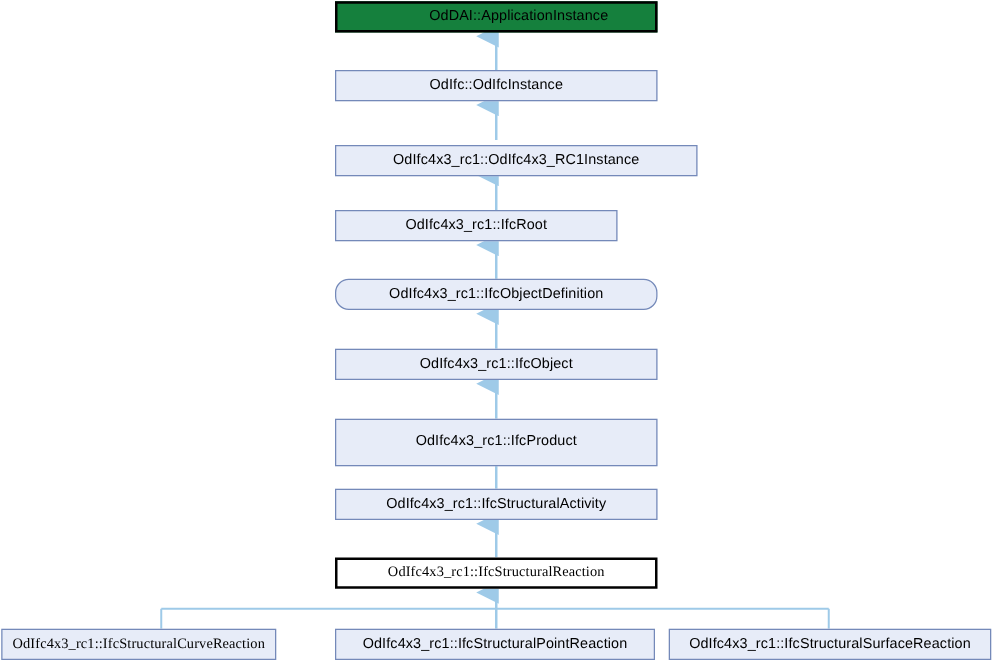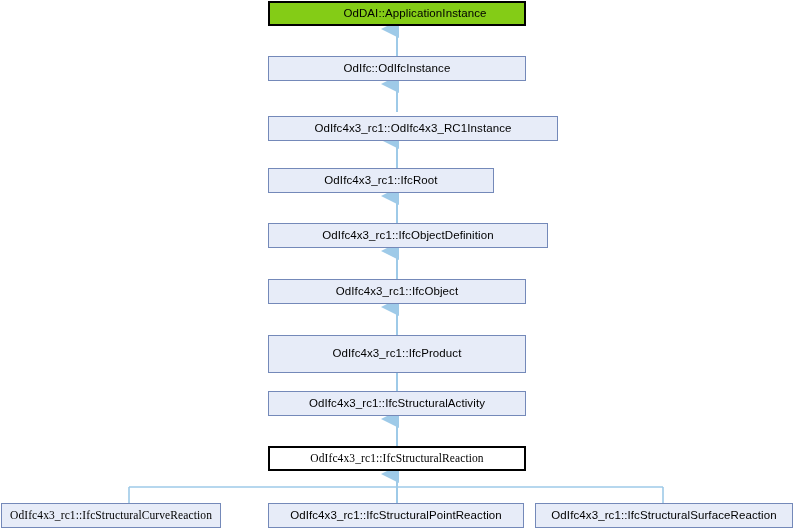--- a/index.html
+++ b/index.html
@@ -40,21 +40,21 @@
     letter-spacing: 0.1px;
     color: #000000;
     white-space: nowrap;
     overflow: hidden;
   }
   .node.inherit {
     background: #e7ecf8;
     border: 1px solid #7489b9;
   }
   .node.root {
-    background: #84cc16;
+    background: #15803d;
     border: 2px solid #000000;
     padding-left: 36px;
   }
   .node.current {
     background: #ffffff;
     border: 2px solid #000000;
   }
   .node-label {
     display: block;
     padding: 0 4px;
@@ -100,21 +100,21 @@
   </div>
 
   <div class="node inherit" style="left:268px; top:116px; width:290px; height:25px;">
     <span class="node-label">OdIfc4x3_rc1::OdIfc4x3_RC1Instance</span>
   </div>
 
   <div class="node inherit" style="left:268px; top:168px; width:226px; height:25px;">
     <span class="node-label">OdIfc4x3_rc1::IfcRoot</span>
   </div>
 
-  <div class="node inherit" style="left:268px; top:223px; width:280px; height:25px;">
+  <div class="node inherit" style="left:268px; top:223px; width:258px; height:25px;border-radius:11px;">
     <span class="node-label">OdIfc4x3_rc1::IfcObjectDefinition</span>
   </div>
 
   <div class="node inherit" style="left:268px; top:279px; width:258px; height:25px;">
     <span class="node-label">OdIfc4x3_rc1::IfcObject</span>
   </div>
 
   <div class="node inherit" style="left:268px; top:335px; width:258px; height:38px;">
     <span class="node-label">OdIfc4x3_rc1::IfcProduct</span>
   </div>

